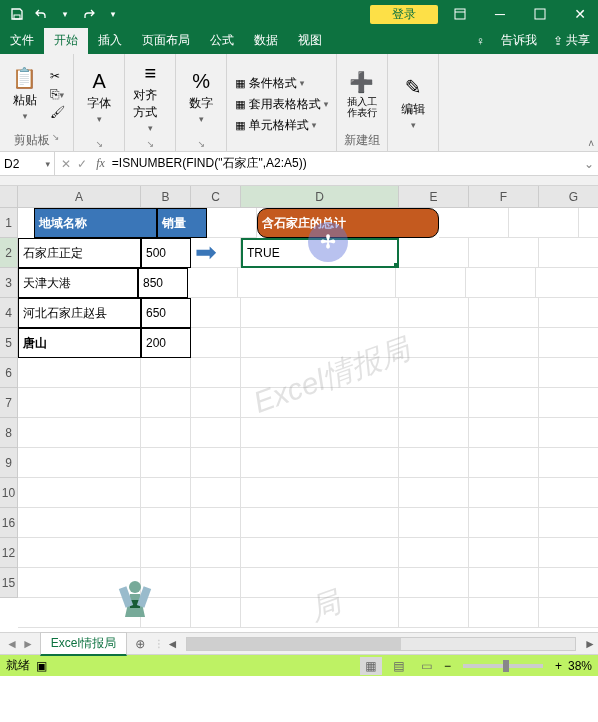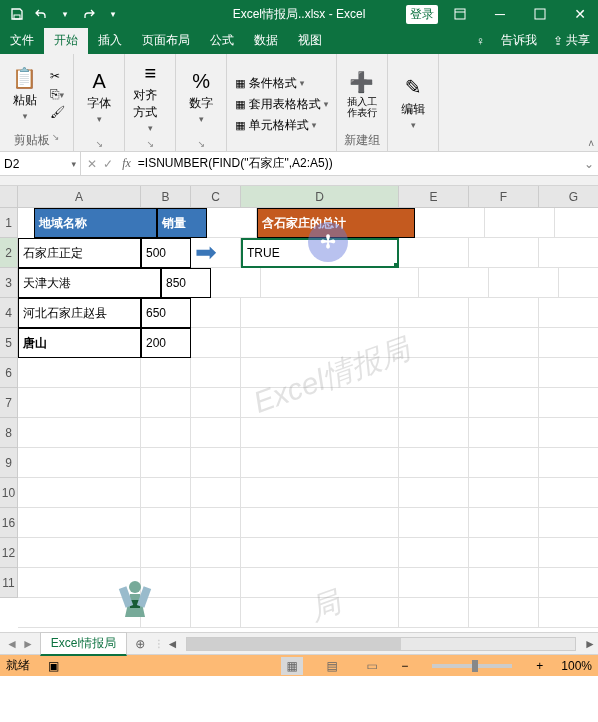--- a/index.html
+++ b/index.html
@@ -4,21 +4,21 @@
 <style>
 *{margin:0;padding:0;box-sizing:border-box;font-family:"Microsoft YaHei","Segoe UI",sans-serif;font-size:12px;}
 body{background:#fff;width:598px;height:722px;overflow:hidden;position:relative;}
 
 
 .titlebar{background:#0d7240;height:28px;display:flex;align-items:center;color:#fff;position:relative;}
 .titlebar .qat{display:flex;gap:2px;padding-left:6px;}
 .titlebar .qat-btn{width:22px;height:22px;display:flex;align-items:center;justify-content:center;color:#fff;}
 .titlebar .filename{position:absolute;left:50%;transform:translateX(-50%);white-space:nowrap;}
 .titlebar .right{position:absolute;right:0;display:flex;align-items:center;gap:4px;height:28px;}
-.login-btn{background:#ffffff;color:#0d7240;padding:1px 4px;border-radius:2px;}
+.login-btn{background:#fde047;color:#0d7240;padding:1px 22px;border-radius:2px;}
 .win-btn{width:36px;height:28px;display:flex;align-items:center;justify-content:center;color:#fff;font-size:14px;}
 
 
 .ribbon-tabs{background:#0d7240;height:26px;display:flex;align-items:flex-end;color:#fff;}
 .tab{padding:5px 10px;cursor:pointer;white-space:nowrap;}
 .tab.active{background:#f1f1f1;color:#0d7240;}
 .tab-right{margin-left:auto;display:flex;}
 .help-icon,.tell-me,.share{padding:5px 8px;display:flex;align-items:center;gap:3px;}
 
 
@@ -29,21 +29,21 @@
 .dlg-launch{font-size:9px;color:#888;}
 .big-btn{display:flex;flex-direction:column;align-items:center;gap:2px;padding:2px;width:38px;}
 .big-btn .ico{font-size:20px;}
 .small-col{display:flex;flex-direction:column;gap:4px;padding:2px;}
 .small-btn{display:flex;align-items:center;gap:3px;font-size:11px;white-space:nowrap;}
 .drop-icon{font-size:9px;color:#666;}
 .collapse-btn{position:absolute;right:4px;bottom:2px;font-size:10px;color:#666;}
 
 
 .formula-row{height:24px;background:#fff;border-bottom:1px solid #d4d4d4;display:flex;align-items:center;}
-.name-box{width:81px;border-right:1px solid #d4d4d4;padding:12px 4px;display:flex;align-items:center;justify-content:space-between;height:100%;text-align:right;}
+.name-box{width:55px;border-right:1px solid #d4d4d4;padding:12px 4px;display:flex;align-items:center;justify-content:space-between;height:100%;text-align:right;}
 .fx-btns{display:flex;gap:6px;padding:0 6px;color:#999;}
 .fx-label{font-style:italic;font-family:"Times New Roman";color:#666;padding:0 3px;}
 .formula-input{flex:1;padding:0 4px;}
 .fbar-spacer{height:10px;background:#f1f1f1;border-bottom:1px solid #d4d4d4;}
 
 
 .grid-area{position:relative;background:#fff;height:446px;overflow:hidden;}
 .corner{position:absolute;left:0;top:0;width:18px;height:22px;background:#e6e6e6;border-right:1px solid #ccc;border-bottom:1px solid #ccc;}
 .col-heads{position:absolute;left:18px;top:0;height:22px;display:flex;}
 .col-h{background:#e6e6e6;border-right:1px solid #ccc;border-bottom:1px solid #ccc;display:flex;align-items:center;justify-content:center;color:#555;}
@@ -68,21 +68,21 @@
 
 .sheet-bar{height:22px;background:#f1f1f1;border-top:1px solid #d4d4d4;display:flex;align-items:center;}
 .sheet-nav{padding:0 6px;color:#888;display:flex;gap:4px;}
 .sheet-tab{background:#fff;border:1px solid #ccc;border-bottom:2px solid #0d7240;padding:2px 10px;color:#0d7240;}
 .sheet-add{padding:0 8px;color:#666;}
 .hscroll{flex:1;margin:0 6px;height:14px;background:#e8e8e8;border:1px solid #ccc;position:relative;}
 .hscroll-thumb{position:absolute;left:0;width:55%;height:100%;background:#cfcfcf;}
 .scroll-btn{width:16px;text-align:center;color:#666;}
 
 
-.status{height:22px;background:#fdba74;border-top:1px solid #d4d4d4;display:flex;align-items:center;padding:0 6px;gap:18px;}
+.status{height:22px;background:#bef264;border-top:1px solid #d4d4d4;display:flex;align-items:center;padding:0 6px;gap:6px;}
 .status .spacer{flex:1;}
 .view-btn{width:22px;height:18px;display:flex;align-items:center;justify-content:center;color:#666;border:1px solid transparent;}
 .view-btn.active{background:#d8d8d8;}
 .zoom-slider{width:80px;height:4px;background:#ccc;position:relative;margin:0 6px;}
 .zoom-thumb{position:absolute;left:50%;top:-4px;width:6px;height:12px;background:#888;}
 svg{display:block;}
 </style>
 </head>
 <body>
 
@@ -99,23 +99,20 @@
           <path d="M5 3L2 6l3 3M2 6h6a3 3 0 013 3v2" fill="none" stroke="#fff" stroke-width="1.3"></path>
         </svg>
       </div>
     <div class="qat-btn drop-icon">▾</div>
     <div class="qat-btn">
         <svg width="14" height="14" viewBox="0 0 14 14">
           <path d="M9 3l3 3-3 3M12 6H6a3 3 0 00-3 3v2" fill="none" stroke="#fff" stroke-width="1.3"></path>
         </svg>
       </div>
     <div class="qat-btn drop-icon">▾</div>
-  </div>
-  <div class="filename">
-    <span>Excel情报局..xlsx</span> - <span>Excel</span>
   </div>
   <div class="right">
     <span class="login-btn">登录</span>
     <div class="win-btn">
         <svg width="14" height="14" viewBox="0 0 14 14">
           <rect x="2" y="2" width="10" height="10" fill="none" stroke="#fff"></rect>
           <path d="M2 5h10" stroke="#fff"></path>
         </svg>
       </div>
     <div class="win-btn">─</div>
@@ -263,45 +260,45 @@
       <div class="row-h">3</div>
       <div class="row-h">4</div>
       <div class="row-h">5</div>
       <div class="row-h">6</div>
       <div class="row-h">7</div>
       <div class="row-h">8</div>
       <div class="row-h">9</div>
       <div class="row-h">10</div>
       <div class="row-h">16</div>
       <div class="row-h">12</div>
-      <div class="row-h">11</div>
+      <div class="row-h">15</div>
     </div>
   <div class="cells" id="cells">
       <div class="row">
         <div class="cell th-blue" style="width: 123px; margin-left: 16px;">地域名称</div>
         <div class="cell th-blue" style="width: 50px;">销量</div>
         <div class="cell" style="width: 50px;"></div>
-        <div class="cell th-orange" style="width: 158px;">含石家庄的总计</div>
+        <div class="cell th-orange" style="width: 182px; border-radius: 10px;">含石家庄的总计</div>
         <div class="cell" style="width: 70px;"></div>
         <div class="cell" style="width: 70px;"></div>
         <div class="cell" style="width: 70px;"></div>
       </div>
       <div class="row">
         <div class="cell data-cell" style="width: 123px;">石家庄正定</div>
         <div class="cell data-cell" style="width: 50px;">500</div>
         <div class="cell" style="width: 50px;">
           <span class="arrow-icon">➡</span>
         </div>
         <div class="cell sel-cell" style="width: 158px;">TRUE<div class="sel-handle"></div></div>
         <div class="cell" style="width: 70px;"></div>
         <div class="cell" style="width: 70px;"></div>
         <div class="cell" style="width: 70px;"></div>
       </div>
       <div class="row">
-        <div class="cell data-cell" style="width: 143px;">天津大港</div>
+        <div class="cell data-cell" style="width: 120px;">天津大港</div>
         <div class="cell data-cell" style="width: 50px;">850</div>
         <div class="cell" style="width: 50px;"></div>
         <div class="cell" style="width: 158px;"></div>
         <div class="cell" style="width: 70px;"></div>
         <div class="cell" style="width: 70px;"></div>
         <div class="cell" style="width: 70px;"></div>
       </div>
       <div class="row">
         <div class="cell data-cell" style="width: 123px;">河北石家庄赵县</div>
         <div class="cell data-cell" style="width: 50px;">650</div>
@@ -438,14 +435,14 @@
   <span>▣</span>
   <div class="spacer"></div>
   <div class="view-btn active">▦</div>
   <div class="view-btn">▤</div>
   <div class="view-btn">▭</div>
   <span>−</span>
   <div class="zoom-slider">
       <div class="zoom-thumb"></div>
     </div>
   <span>+</span>
-  <span>100%</span>
+  <span>38%</span>
 </div>
 
 </body></html>

